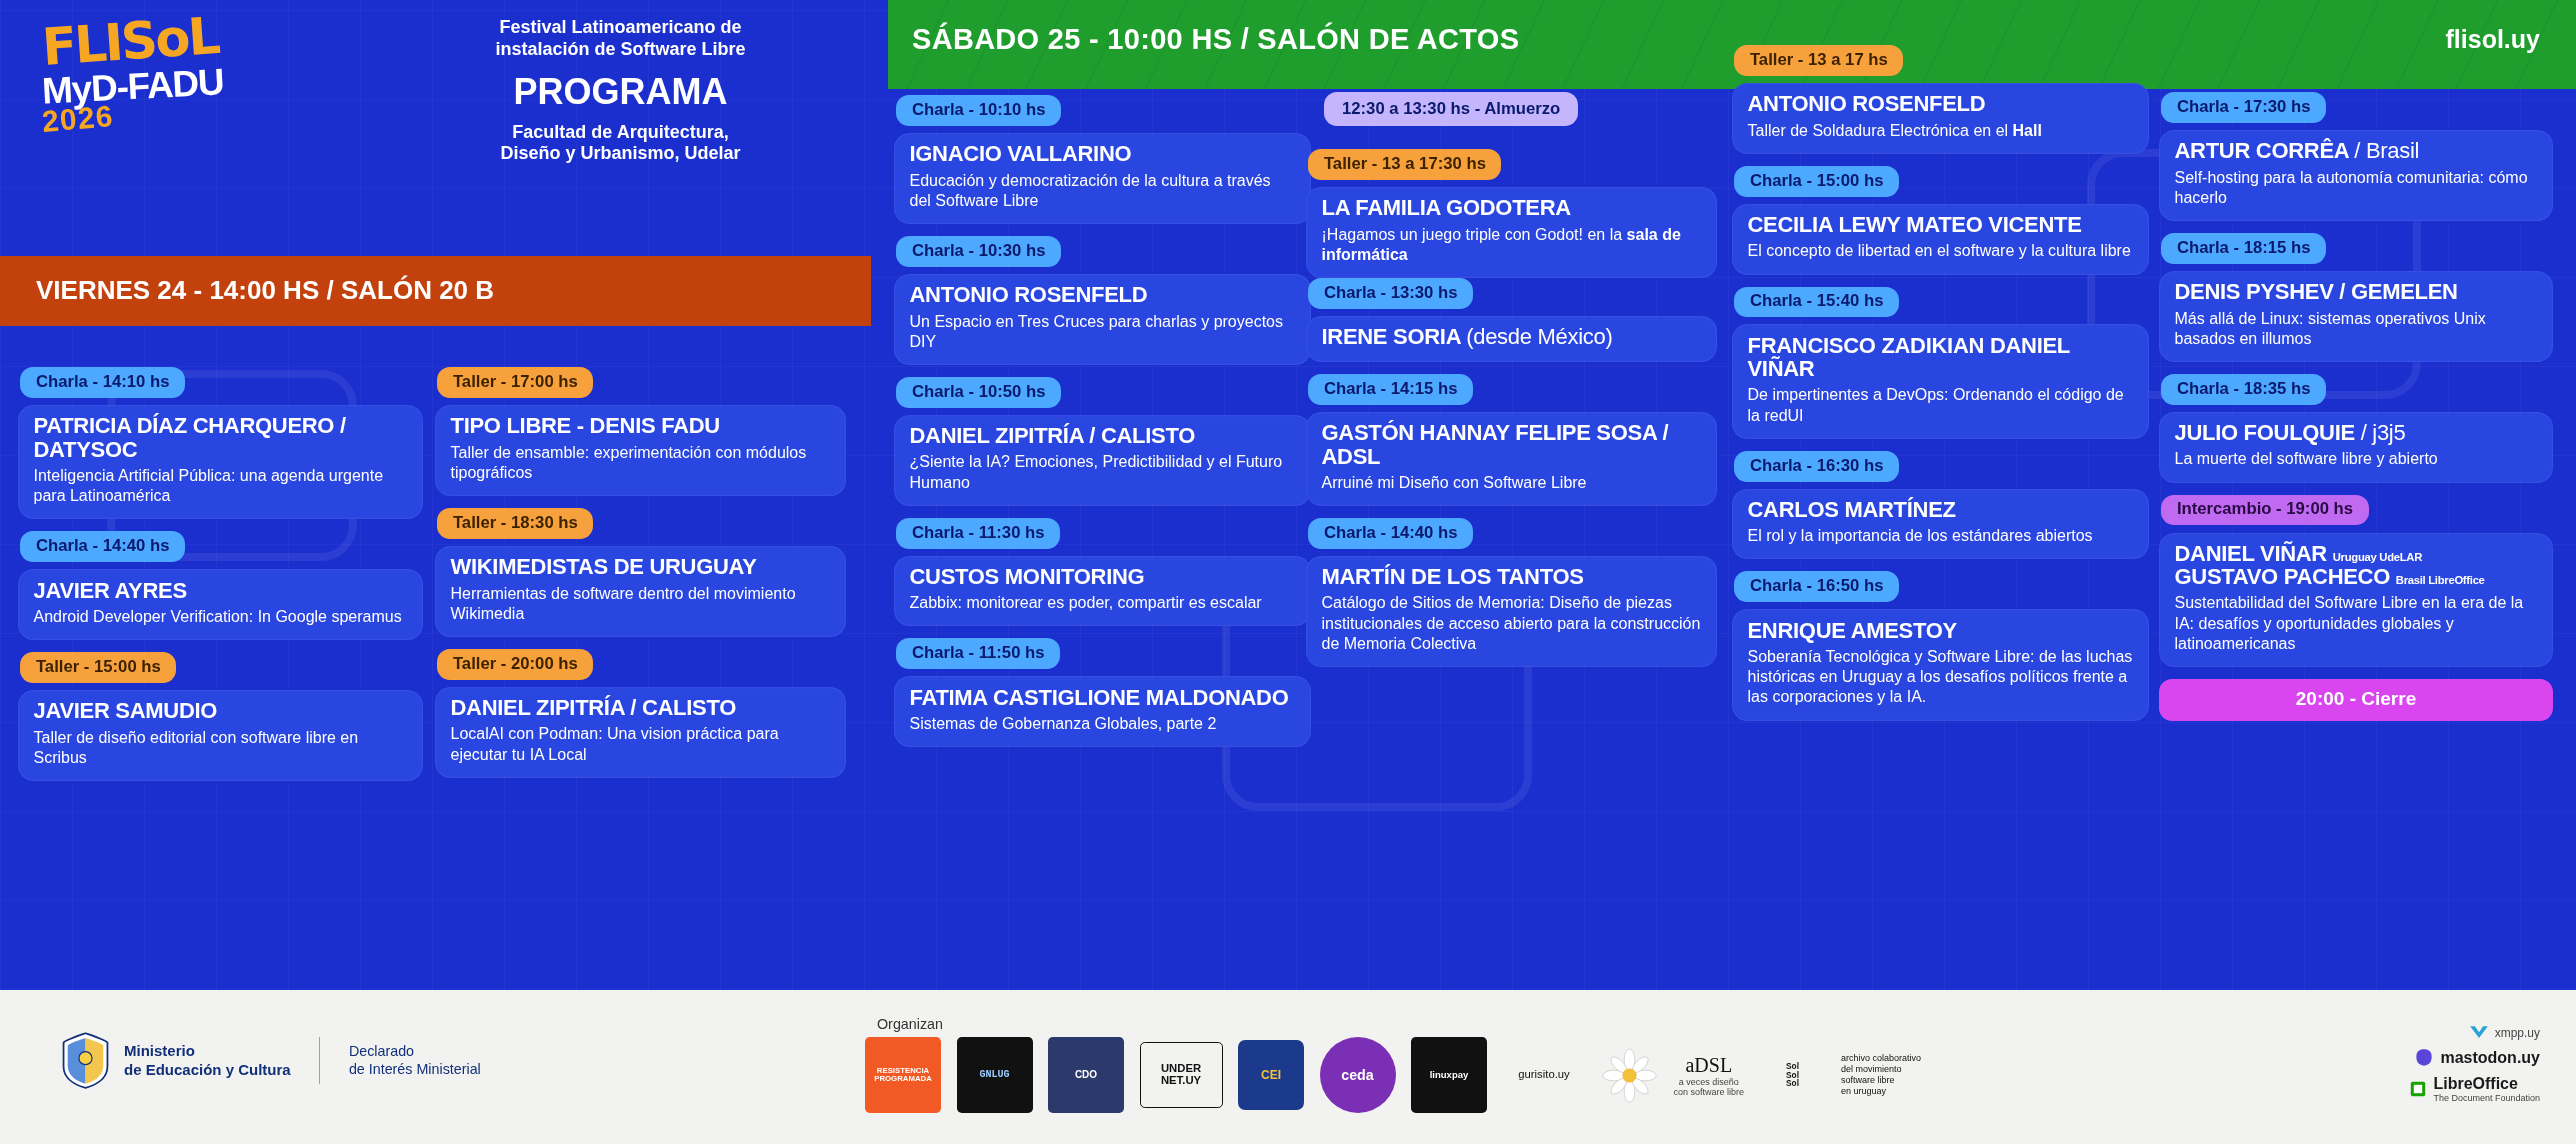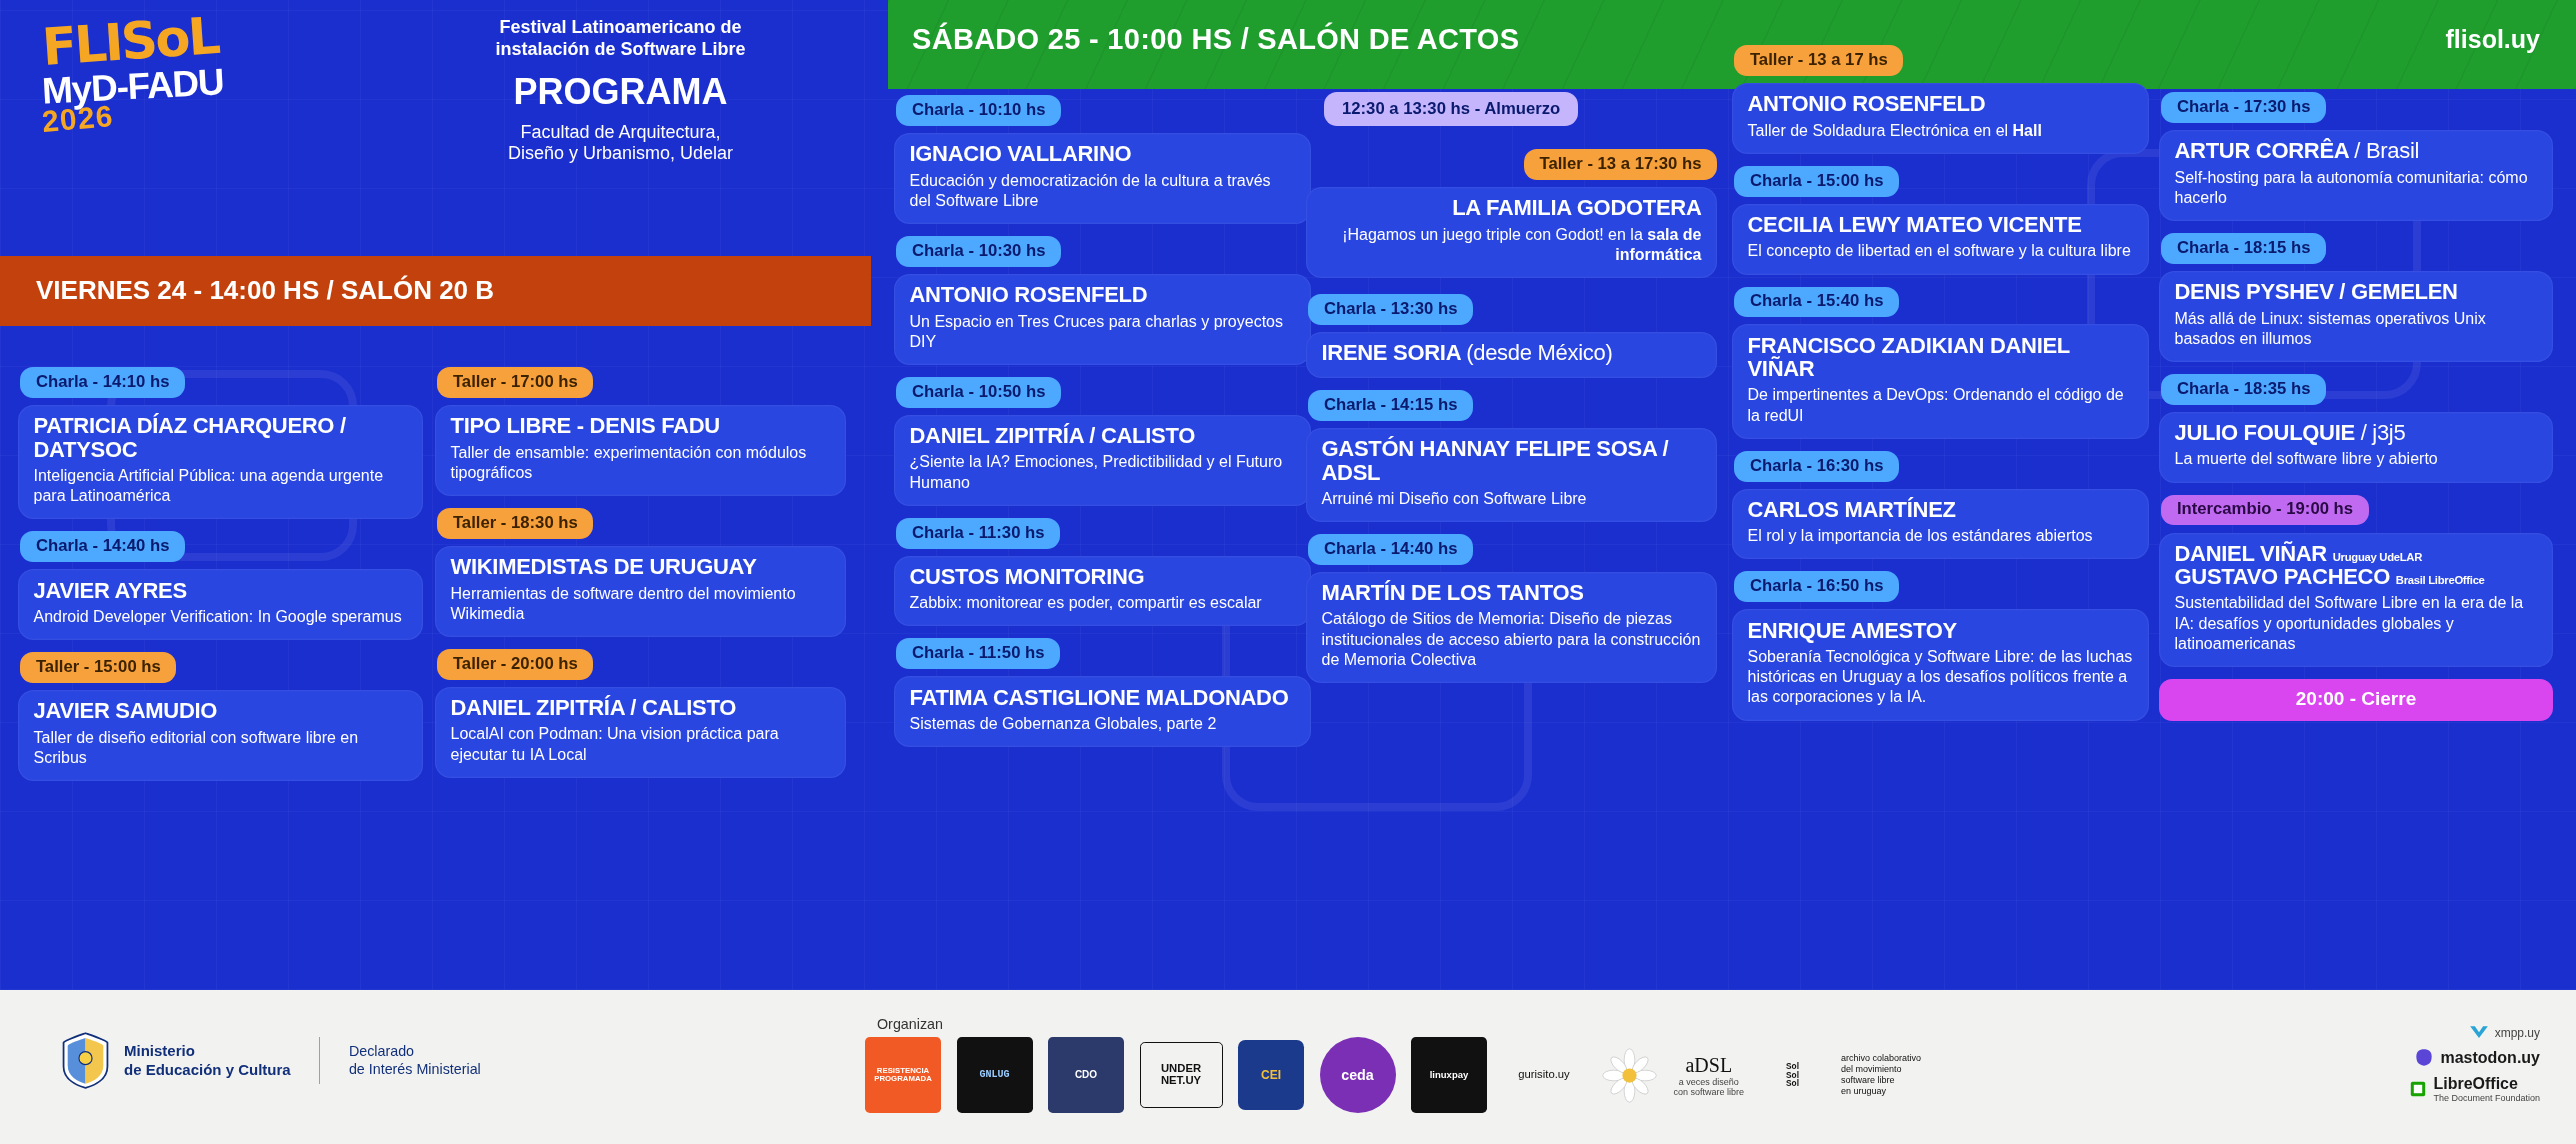--- a/index.html
+++ b/index.html
@@ -55,21 +55,21 @@
               transform: rotate(-3deg); display:inline-block; margin-top: -4.8px; }
   .logo-year { font-size: 30px; font-weight: bold; color: #f5a623; letter-spacing: 1.2px;
                transform: rotate(-5deg); display:inline-block; margin-top: -6px;}
 
   
   .fest-header {
     position: absolute; left: 382px; top: 16.7px; width: 477px; text-align: center; z-index: 3;
   }
   .fest-sub { font-size: 18px; font-weight: bold; line-height: 1.22; color:#ffffff; }
   .fest-programa { font-size: 36px; font-weight: bold; margin: 10.7px 0 8.3px; color:#ffffff; }
-  .fest-faculty { font-size: 18px; font-weight: normal; line-height: 1.2; color:#ffffff; }
+  .fest-faculty { font-size: 18px; font-weight: bold; line-height: 1.2; color:#ffffff; }
 
   
   .friday-band {
     position: absolute; left: 0; top: 256px; width: 871px; height: 70px;
     background: #c2410c; z-index: 2;
   }
   .friday-title {
     position: absolute; left: 36px; top: 275px; font-size: 26px; font-weight: bold;
     color: #ffffff; z-index: 3; white-space: nowrap;
   }
@@ -251,21 +251,21 @@
     </div>
     </div>
 </div>
 
 <div class="block" style="left:1324px; top:92px;">
   <div class="lunch-pill">12:30 a 13:30 hs - Almuerzo</div>
 </div>
 
 <div class="block" style="left:1306px; top:149px; width:411px;">
   <div>
-    <div class="session" style="margin-bottom:16px;text-align:right;">
+    <div class="session" style="margin-bottom:0;">
       <div class="pill orange">Taller - 13 a 17:30 hs</div>
       <div class="card">
         <div class="speaker">LA FAMILIA GODOTERA</div>
         <div class="desc">¡Hagamos un juego triple con Godot! en la <b>sala de informática</b></div>
       </div>
     </div>
     <div class="session" style="margin-bottom:12px;">
       <div class="pill blue">Charla - 13:30 hs</div>
       <div class="card">
         <div class="speaker">IRENE SORIA <span class="light">(desde México)</span></div>

